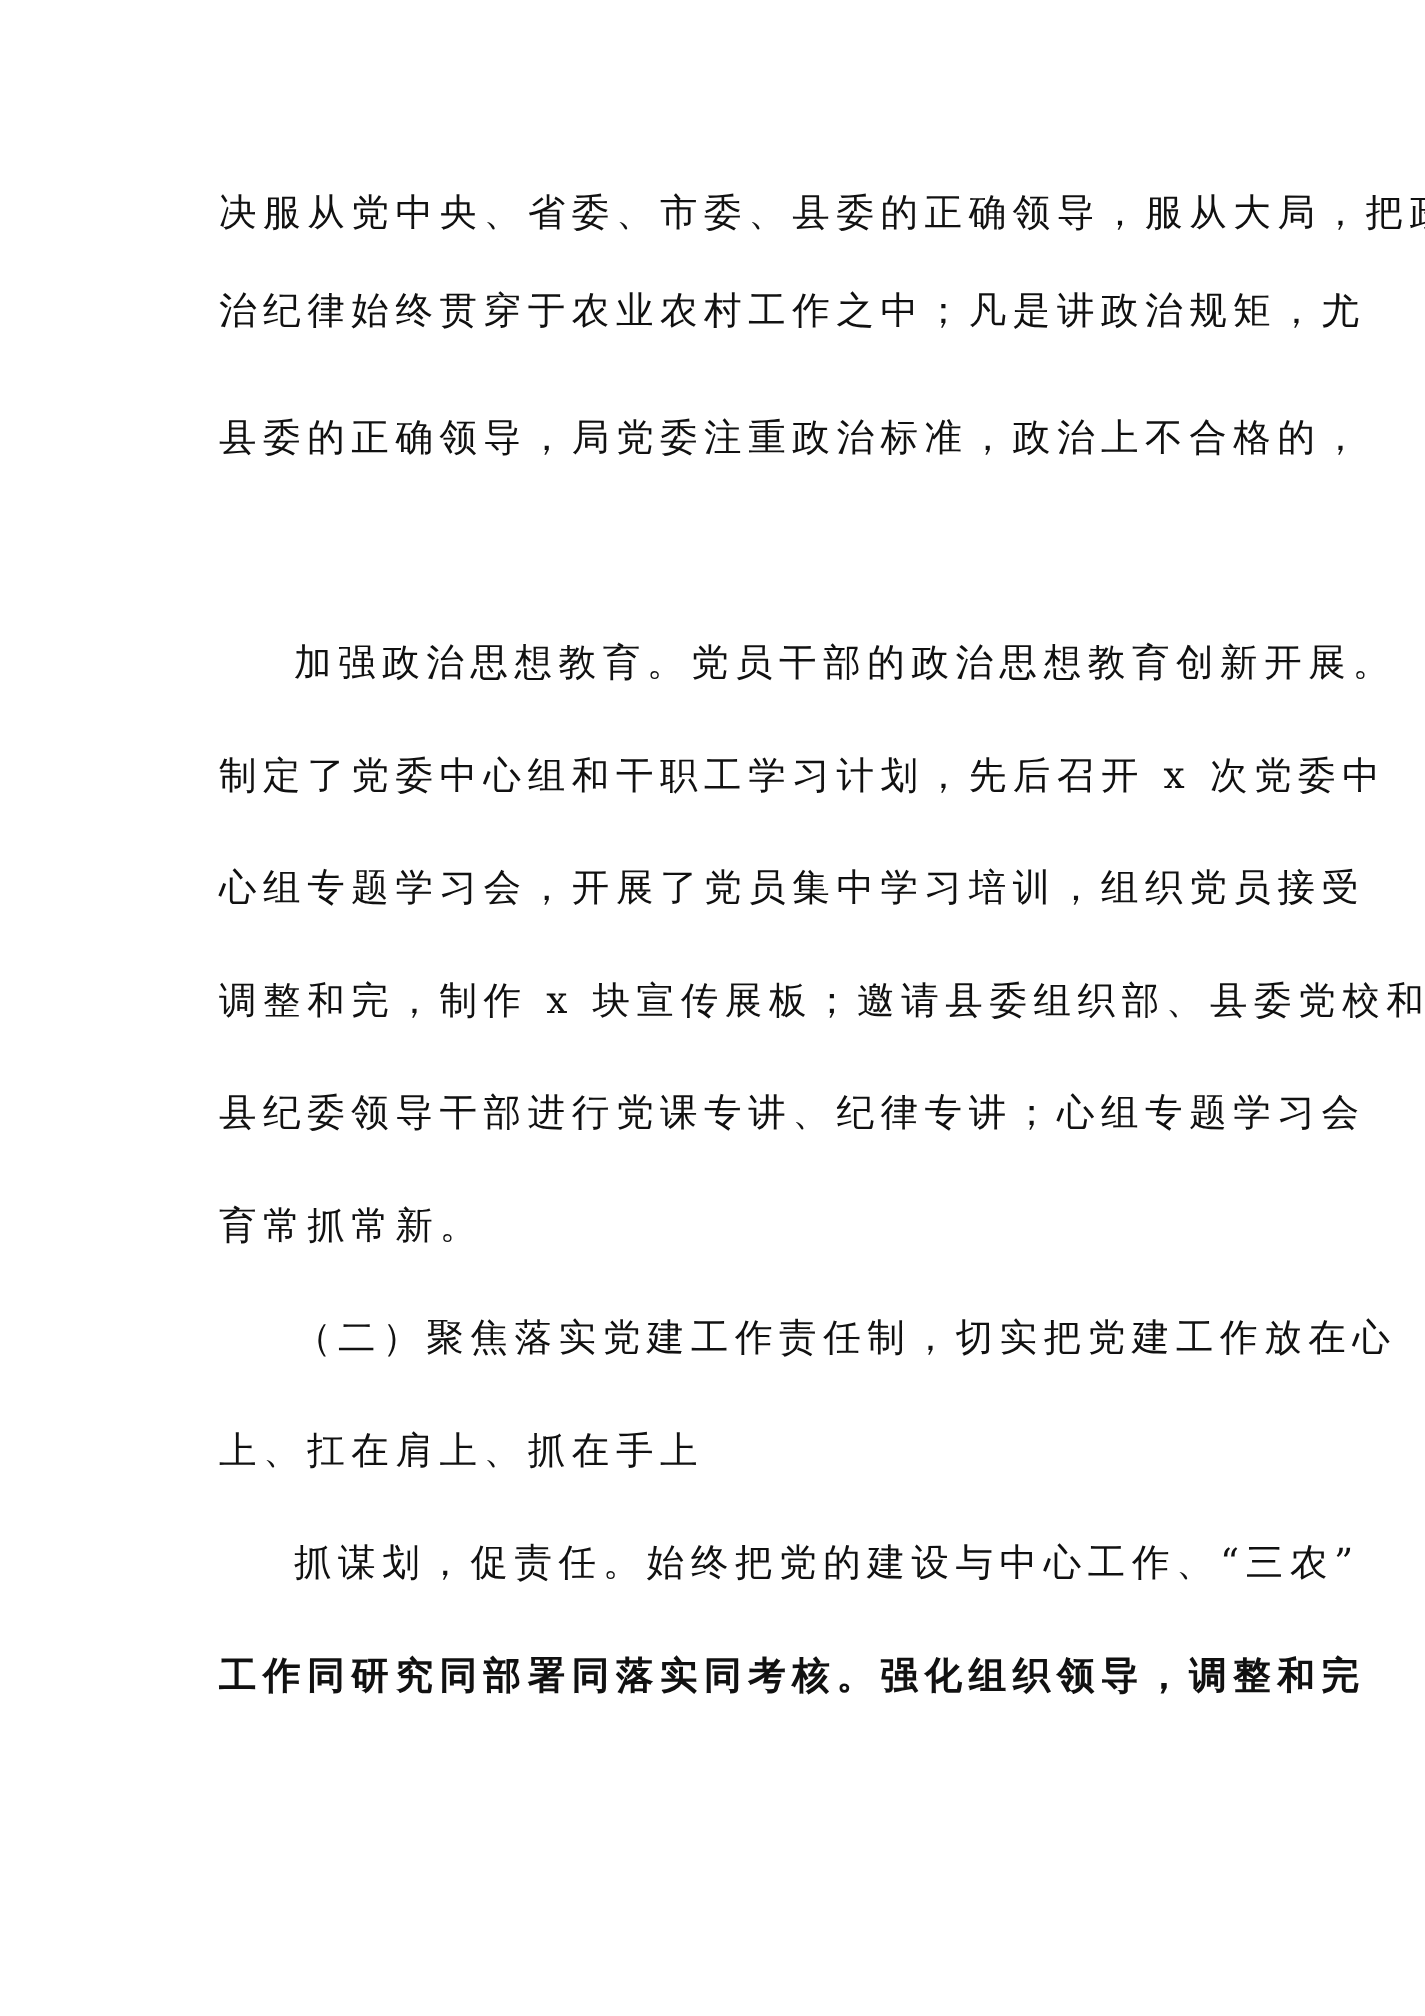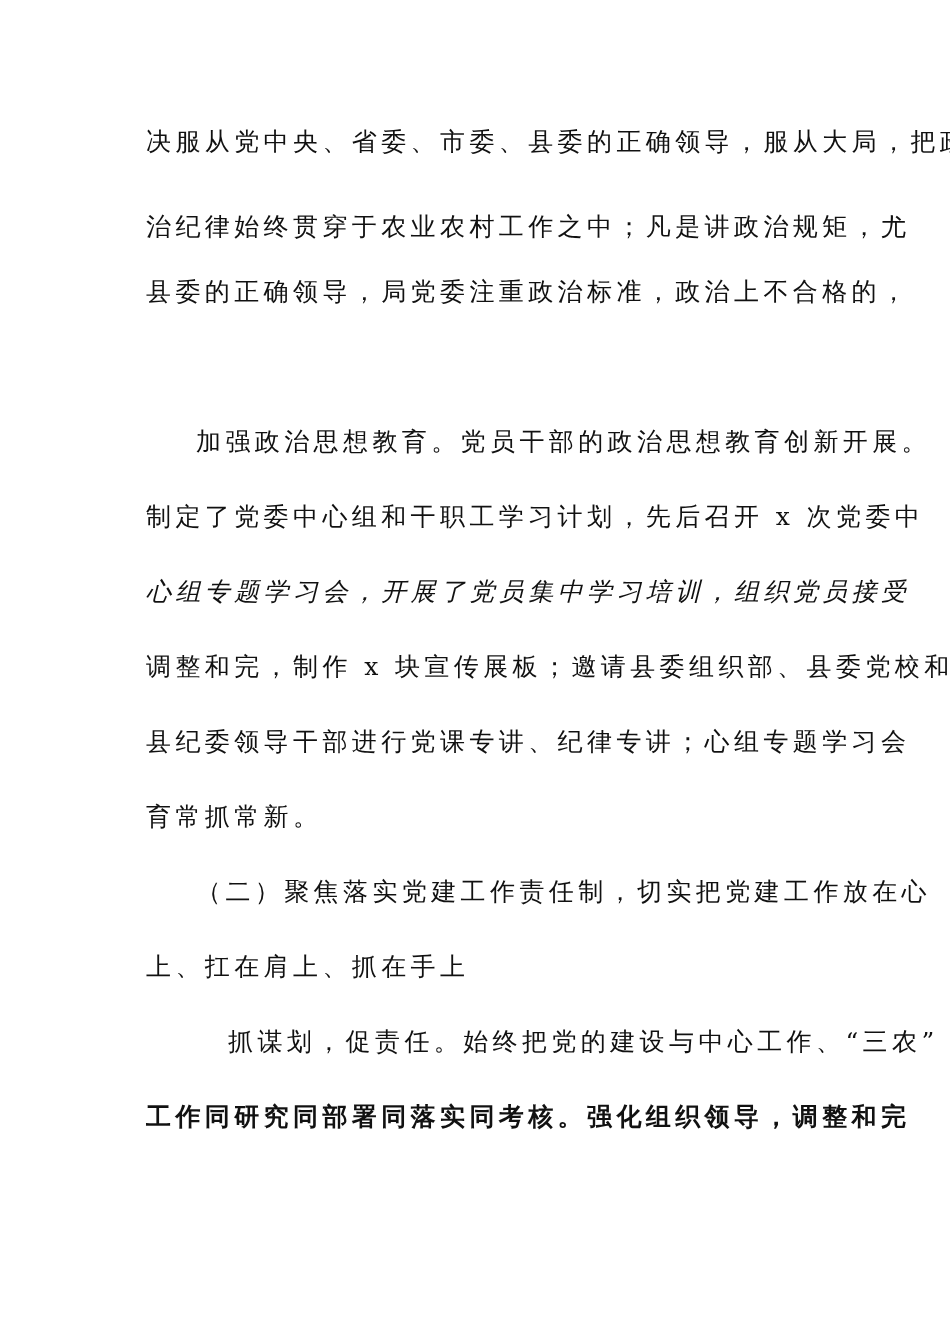--- a/index.html
+++ b/index.html
@@ -37,25 +37,25 @@
   .line.indent {
     left: 196px;
     width: 612px;
   }
 </style>
 </head>
 <body>
 
 <div class="page">
   <div class="line" style="top:122px;">决服从党中央、省委、市委、县委的正确领导，服从大局，把政</div>
-  <div class="line" style="top:207px;">治纪律始终贯穿于农业农村工作之中；凡是讲政治规矩，尤</div>
+  <div class="line" style="top:187px;">治纪律始终贯穿于农业农村工作之中；凡是讲政治规矩，尤</div>
   <div class="line" style="top:272px;">县委的正确领导，局党委注重政治标准，政治上不合格的，</div>
   <div class="line indent" style="top:422px;">加强政治思想教育。党员干部的政治思想教育创新开展。</div>
   <div class="line" style="top:497px;">制定了党委中心组和干职工学习计划，先后召开 x 次党委中</div>
-  <div class="line" style="top:572px;font-style:italic;">心组专题学习会，开展了党员集中学习培训，组织党员接受</div>
+  <div class="line" style="top:572px;">心组专题学习会，开展了党员集中学习培训，组织党员接受</div>
   <div class="line" style="top:647px;">调整和完，制作 x 块宣传展板；邀请县委组织部、县委党校和</div>
   <div class="line" style="top:722px;">县纪委领导干部进行党课专讲、纪律专讲；心组专题学习会</div>
   <div class="line indent" style="top:872px;">（二）聚焦落实党建工作责任制，切实把党建工作放在心</div>
   <div class="line" style="top:797px;">育常抓常新。</div>
   <div class="line" style="top:947px;">上、扛在肩上、抓在手上</div>
-  <div class="line indent" style="top:1022px;margin-left:32px;">抓谋划，促责任。始终把党的建设与中心工作、“三农”</div>
+  <div class="line indent" style="top:1022px;">抓谋划，促责任。始终把党的建设与中心工作、“三农”</div>
   <div class="line" style="top:1097px;font-weight:bold;">工作同研究同部署同落实同考核。强化组织领导，调整和完</div>
 </div>
 
 </body></html>

